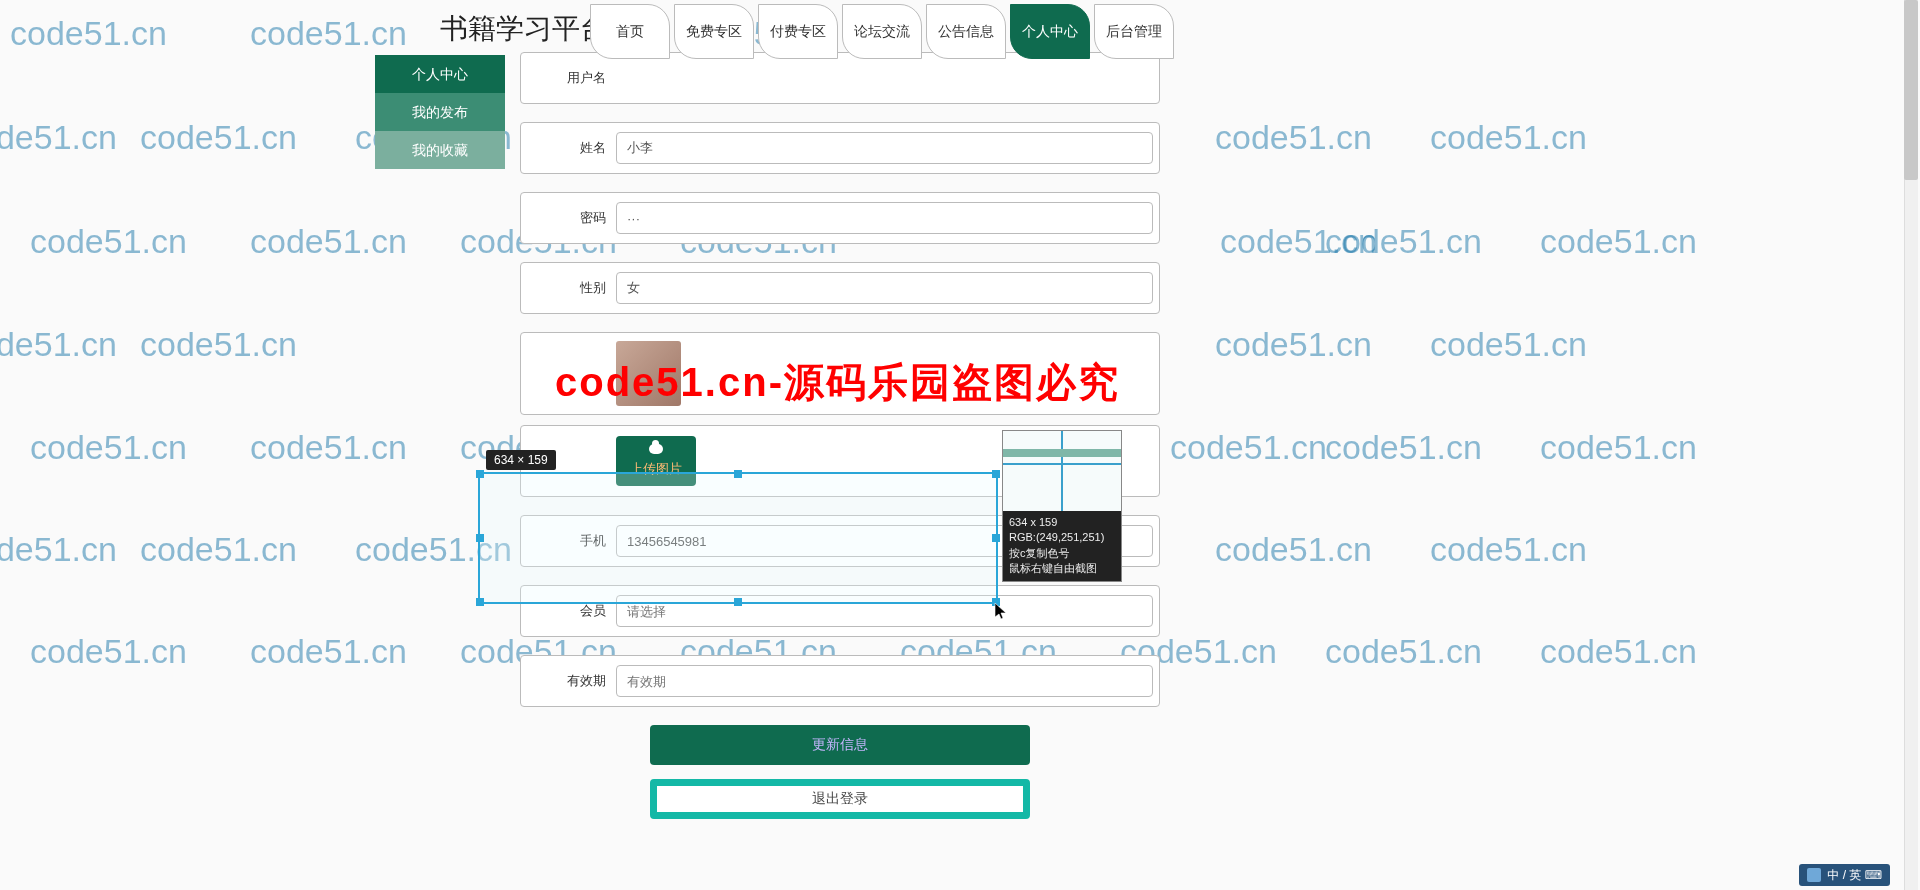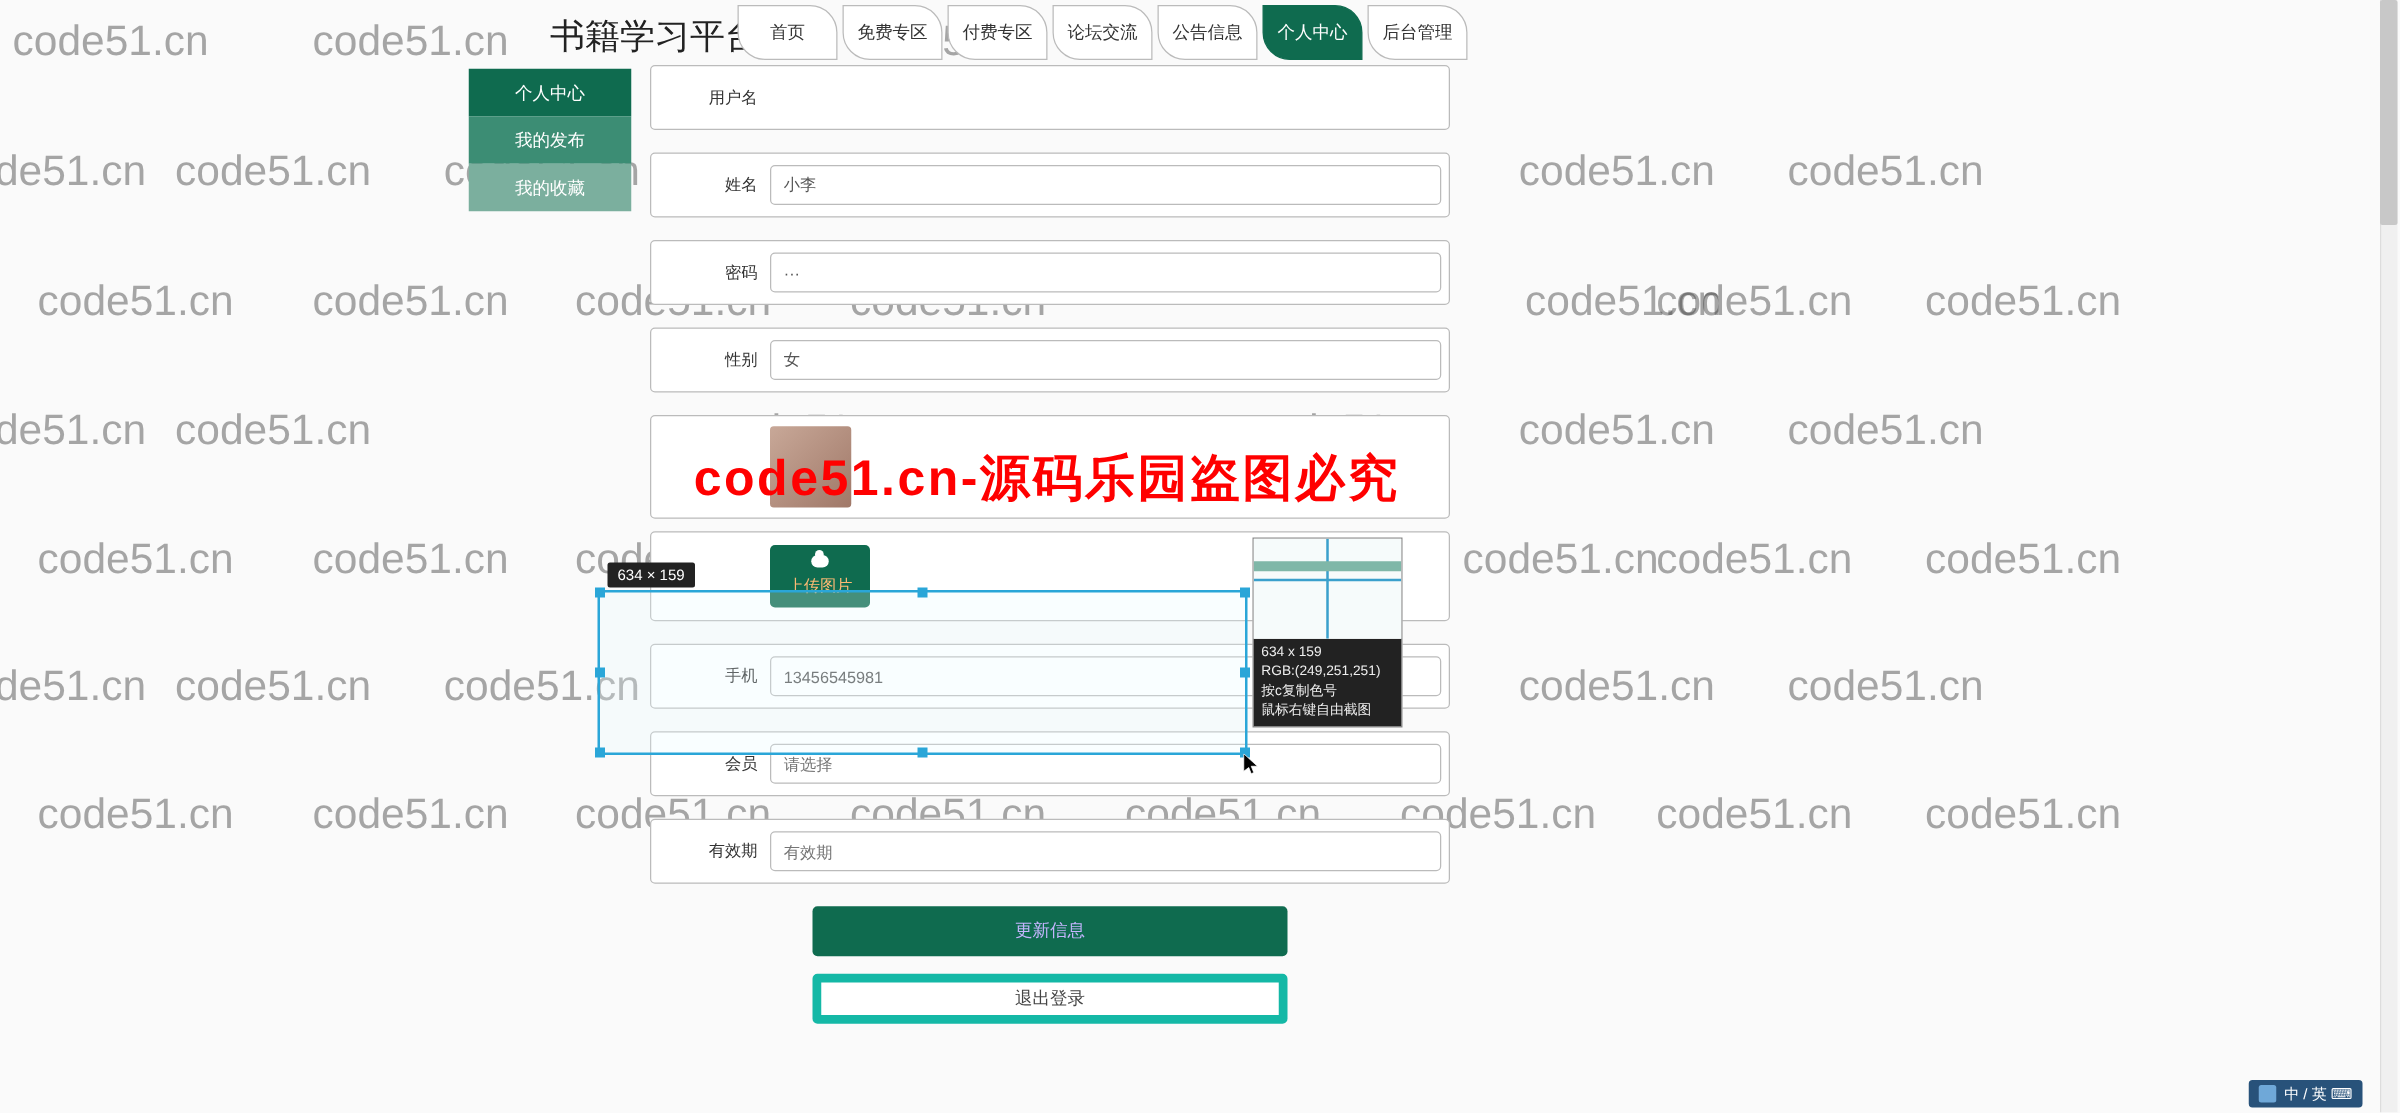--- a/index.html
+++ b/index.html
@@ -1,27 +1,27 @@
 <!DOCTYPE html>
 <html><head>
 <meta charset="utf-8">
 <style>
 * { margin: 0; padding: 0; box-sizing: border-box; font-family: "Microsoft YaHei", Arial, sans-serif; }
 body { background: #fafafa; position: relative; width: 1920px; height: 890px; overflow: hidden; }
 
 
 .watermarks { position: absolute; inset: 0; pointer-events: none; z-index: 0; }
-.wm { position: absolute; font-size: 34px; color: #404040; opacity: 0.45; white-space: nowrap; }
+.wm { position: absolute; font-size: 34px; color: #0369a1; opacity: 0.45; white-space: nowrap; }
 .wm-red { position: absolute; font-size: 40px; font-weight: bold; color: #f00; z-index: 20; white-space: nowrap; letter-spacing: 2px; }
 
 
 .header { position: absolute; top: 0; left: 0; right: 0; height: 55px; display: flex; align-items: center; z-index: 10; }
 .brand { position: absolute; left: 440px; top: 10px; font-size: 28px; color: #222; }
 .nav { position: absolute; left: 590px; top: 4px; display: flex; gap: 4px; }
-.nav-item { width: 80px; height: 44px; border: 1px solid #bbb; display: flex; align-items: center; justify-content: center; font-size: 14px; color: #333; background: #fff; border-radius: 0 22px 0 22px; cursor: pointer; }
+.nav-item { width: 80px; height: 55px; border: 1px solid #bbb; display: flex; align-items: center; justify-content: center; font-size: 14px; color: #333; background: #fff; border-radius: 0 22px 0 22px; cursor: pointer; }
 .nav-item.active { background: #0f6b4f; color: #fff; border-color: #0f6b4f; }
 
 
 .sidebar { position: absolute; left: 375px; top: 55px; width: 130px; z-index: 5; }
 .side-item { height: 38px; line-height: 38px; text-align: center; color: #fff; font-size: 14px; cursor: pointer; }
 .side-item.top { background: #0f6b4f; }
 .side-item.a { background: #3c8d74; }
 .side-item.b { background: #7baf9e; }
 
 

